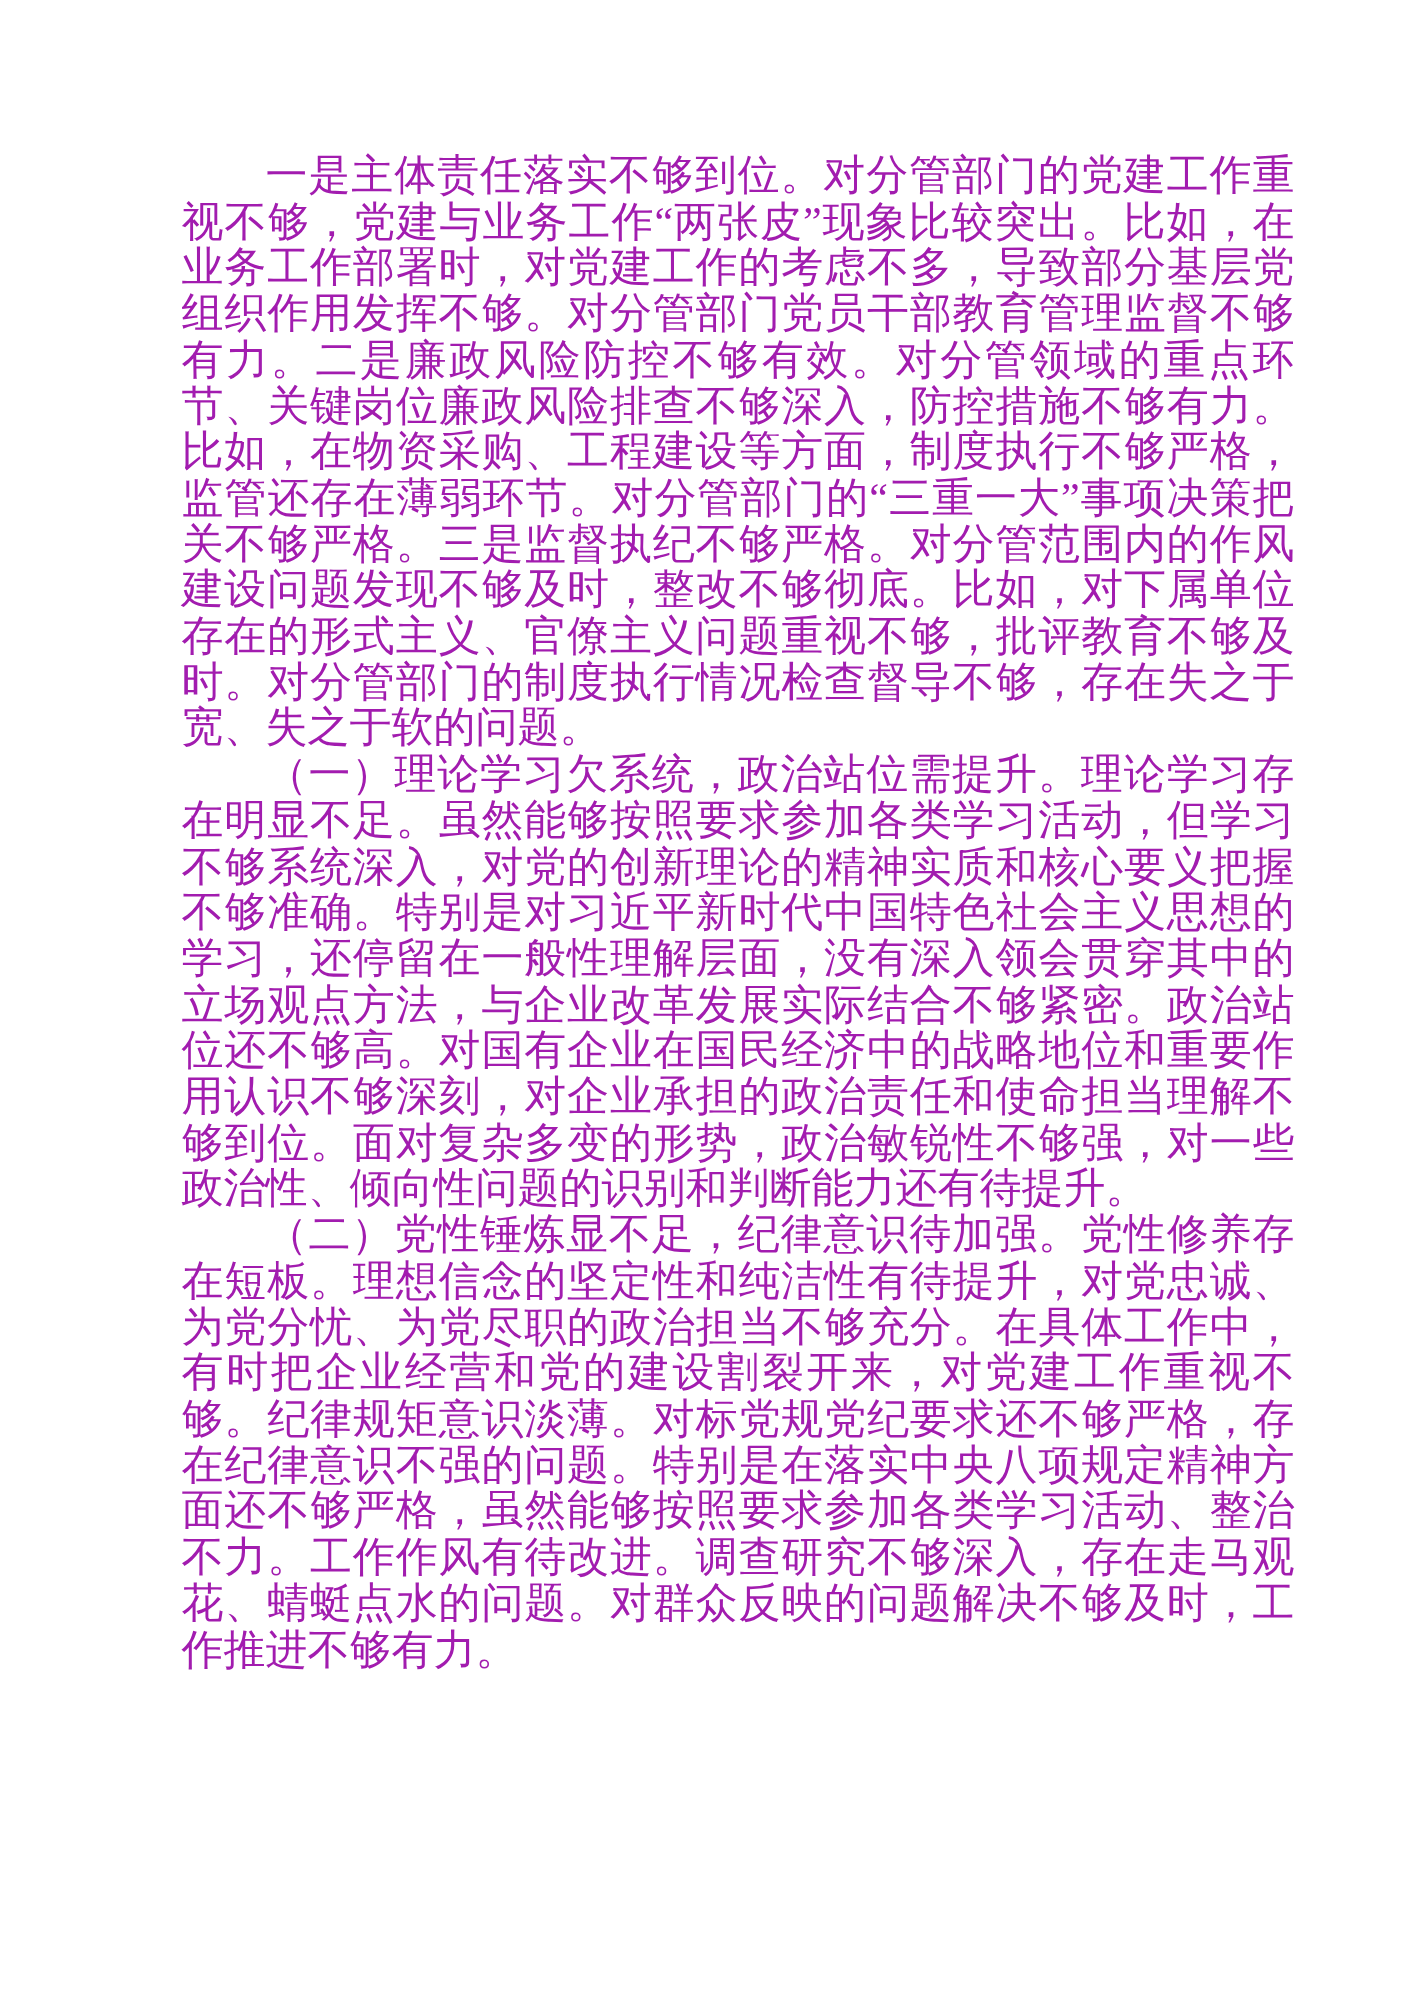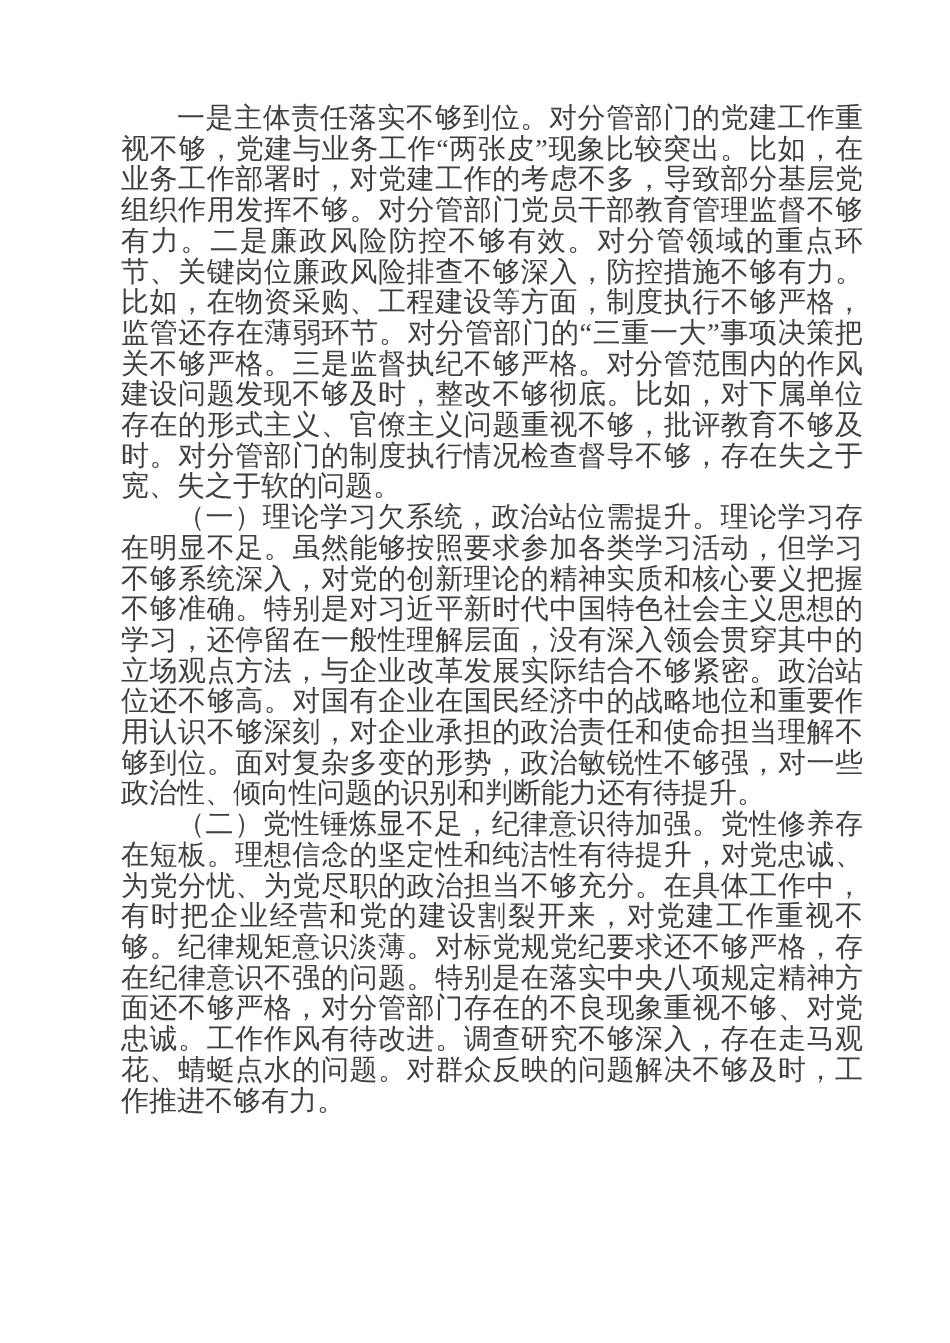--- a/index.html
+++ b/index.html
@@ -19,21 +19,21 @@
     top: 0;
     width: 950px;
     height: 1343px;
     background: #ffffff;
   }
   .text-block {
     position: absolute;
     left: 121px;
     top: 103px;
     width: 742px;
-    color: #404040;
+    color: #a21caf;
     font-family: "Liberation Serif", "DejaVu Serif", serif;
     font-size: 28px;
     line-height: 30.7px;
     text-align: justify;
     text-justify: inter-ideograph;
     word-break: break-all;
     line-break: strict;
   }
   .body-paragraph {
     margin: 0;
@@ -52,15 +52,15 @@
     letter-spacing: 0.5px;
   }
 </style>
 </head>
 <body>
 
 <div class="page">
   <div class="text-block">
     <p class="body-paragraph">一是主体责任落实不够到位。对分管部门的党建工作重视不够，党建与业务工作“两张皮”现象比较突出。比如，在业务工作部署时，对党建工作的考虑不多，导致部分基层党组织作用发挥不够。对分管部门党员干部教育管理监督不够有力。二是廉政风险防控不够有效。对分管领域的重点环节、关键岗位廉政风险排查不够深入，防控措施不够有力。比如，在物资采购、工程建设等方面，制度执行不够严格，监管还存在薄弱环节。对分管部门的“三重一大”事项决策把关不够严格。三是监督执纪不够严格。对分管范围内的作风建设问题发现不够及时，整改不够彻底。比如，对下属单位存在的形式主义、官僚主义问题重视不够，批评教育不够及时。对分管部门的制度执行情况检查督导不够，存在失之于宽、失之于软的问题。</p>
     <p class="body-paragraph">（一）理论学习欠系统，政治站位需提升。理论学习存在明显不足。虽然能够按照要求参加各类学习活动，但学习不够系统深入，对党的创新理论的精神实质和核心要义把握不够准确。特别是对习近平新时代中国特色社会主义思想的学习，还停留在一般性理解层面，没有深入领会贯穿其中的立场观点方法，与企业改革发展实际结合不够紧密。政治站位还不够高。对国有企业在国民经济中的战略地位和重要作用认识不够深刻，对企业承担的政治责任和使命担当理解不够到位。面对复杂多变的形势，政治敏锐性不够强，对一些政治性、倾向性问题的识别和判断能力还有待提升。</p>
-    <p class="body-paragraph">（二）党性锤炼显不足，纪律意识待加强。党性修养存在短板。理想信念的坚定性和纯洁性有待提升，对党忠诚、为党分忧、为党尽职的政治担当不够充分。在具体工作中，有时把企业经营和党的建设割裂开来，对党建工作重视不够。纪律规矩意识淡薄。对标党规党纪要求还不够严格，存在纪律意识不强的问题。特别是在落实中央八项规定精神方面还不够严格，对分管部门存在的不良现象重视不够、对党忠诚。工作作风有待改进。调查研究不够深入，存在走马观花、蜻蜓点水的问题。对群众反映的问题解决不够及时，工作推进不够有力。</p>
+    <p class="body-paragraph">（二）党性锤炼显不足，纪律意识待加强。党性修养存在短板。理想信念的坚定性和纯洁性有待提升，对党忠诚、为党分忧、为党尽职的政治担当不够充分。在具体工作中，有时把企业经营和党的建设割裂开来，对党建工作重视不够。纪律规矩意识淡薄。对标党规党纪要求还不够严格，存在纪律意识不强的问题。特别是在落实中央八项规定精神方面还不够严格，虽然能够按照要求参加各类学习活动、整治不力。工作作风有待改进。调查研究不够深入，存在走马观花、蜻蜓点水的问题。对群众反映的问题解决不够及时，工作推进不够有力。</p>
   </div>
 </div>
 
 </body></html>

